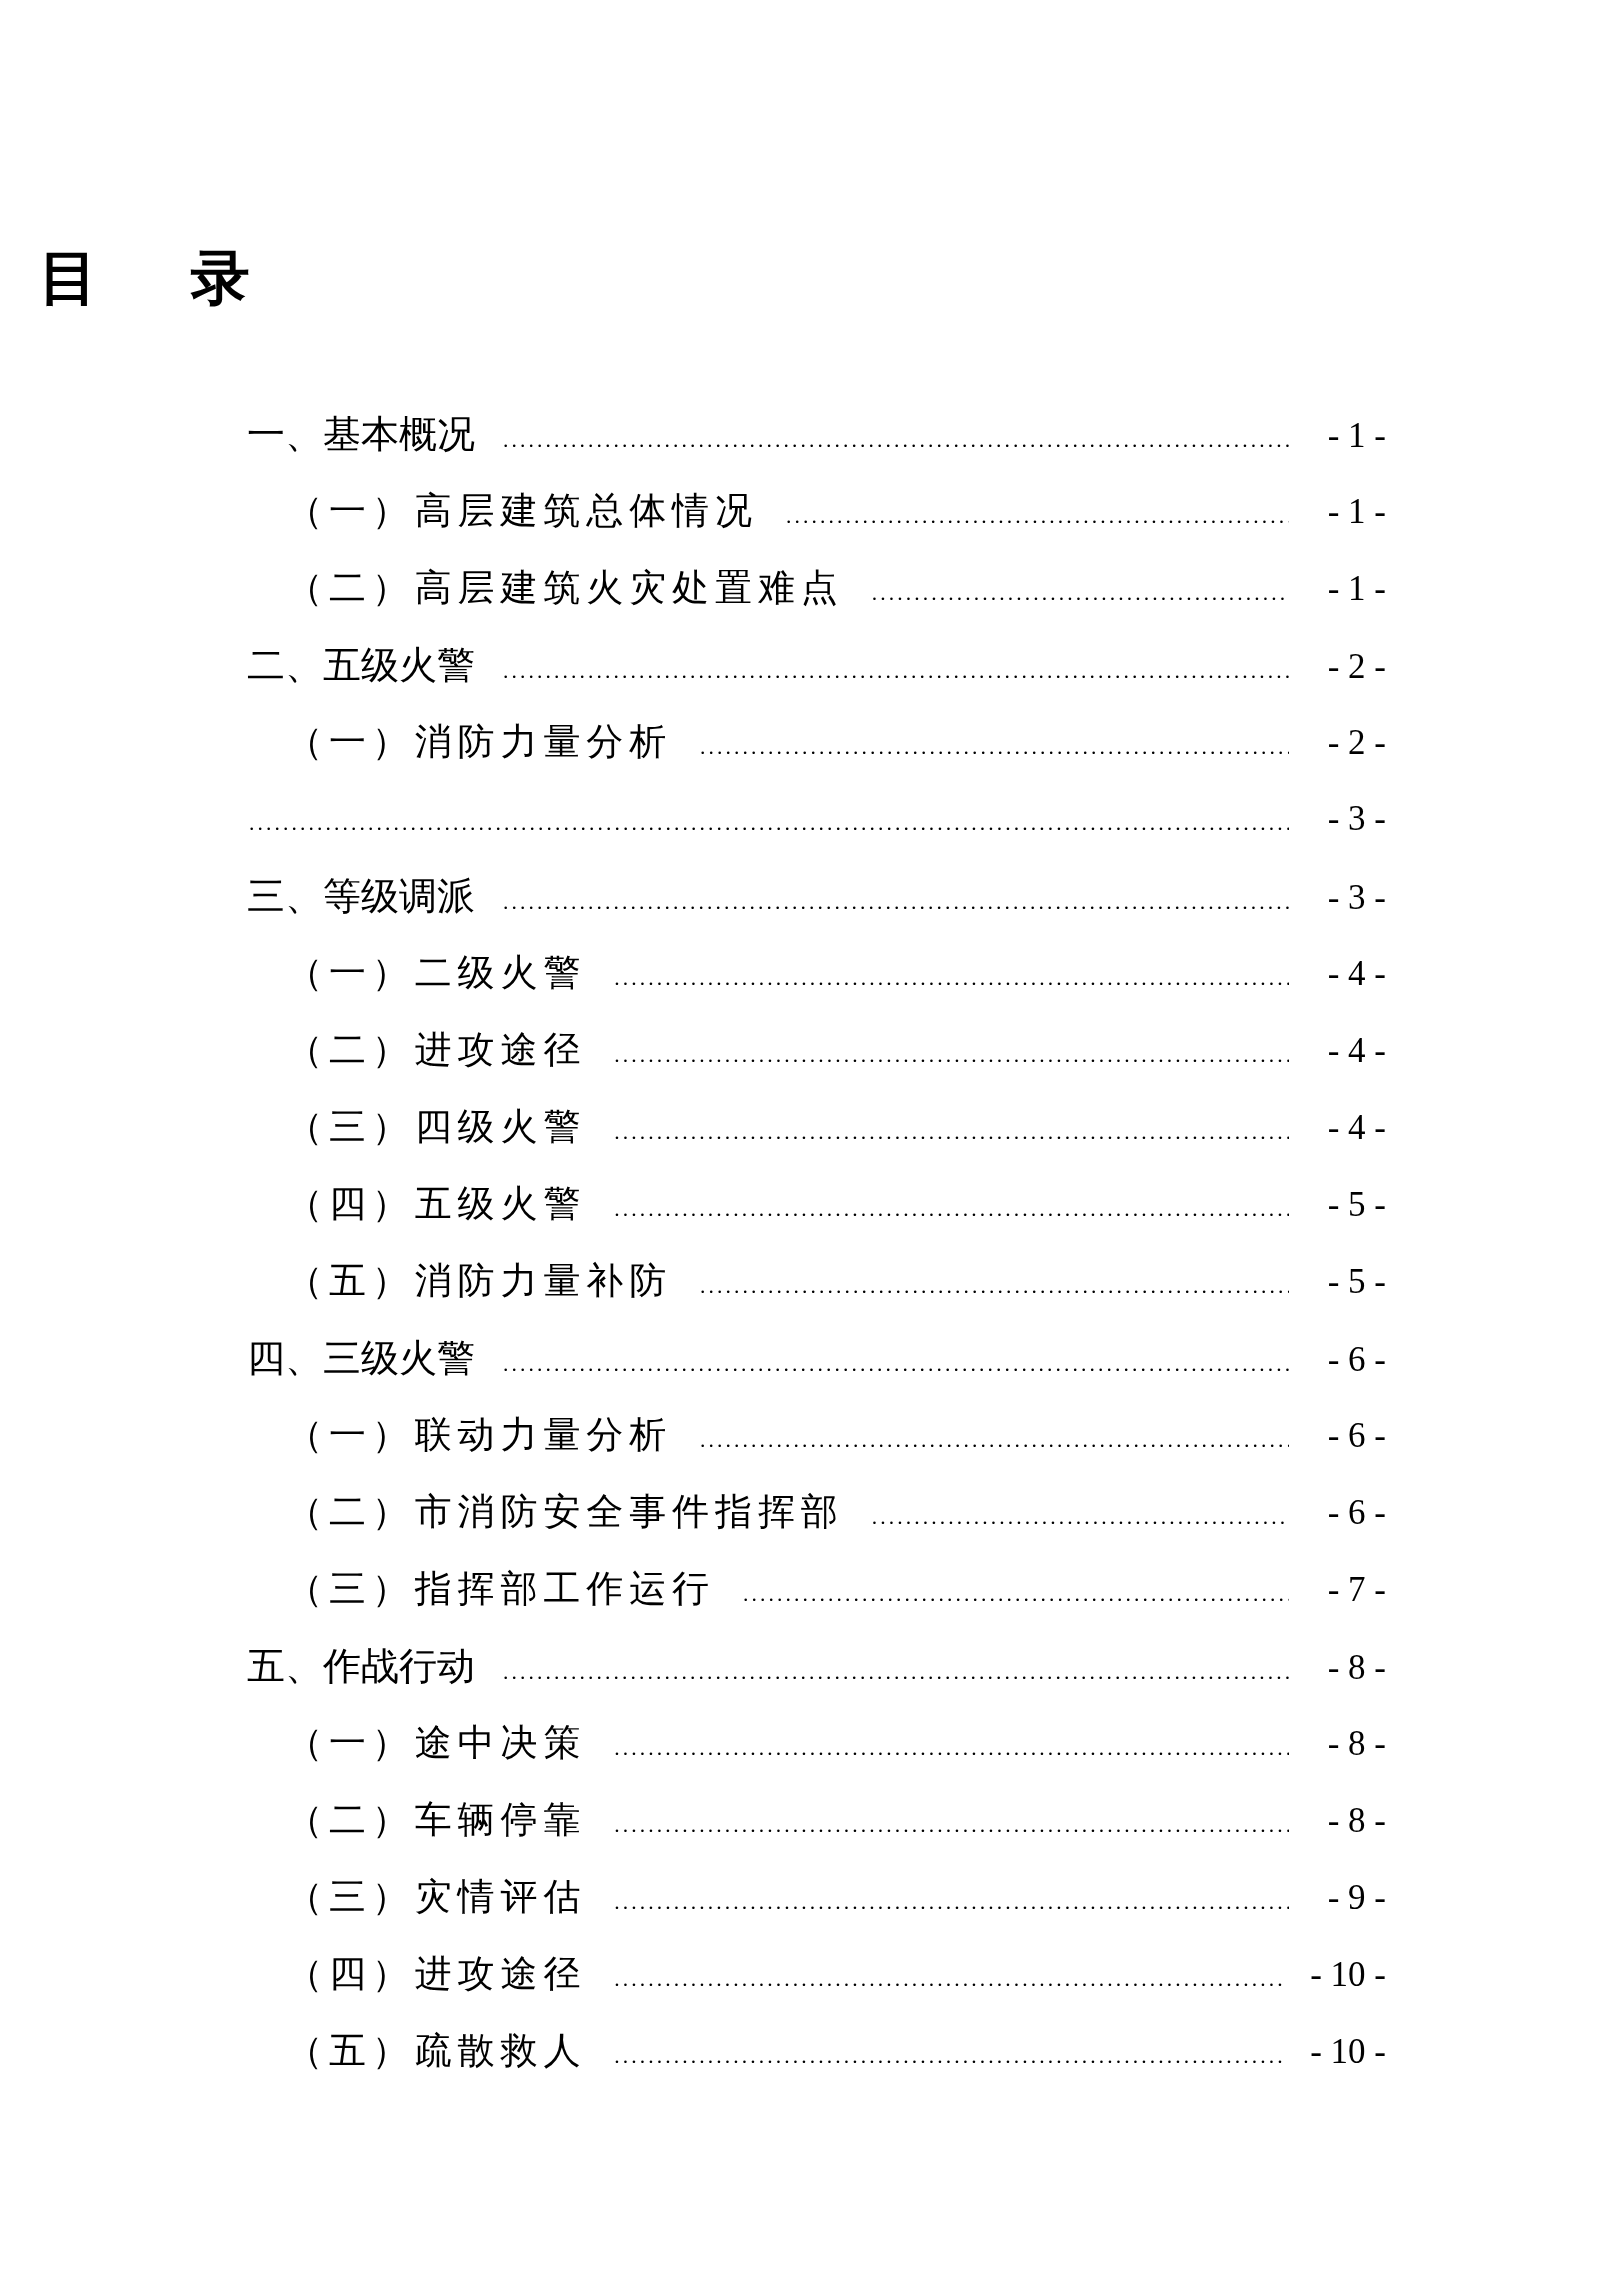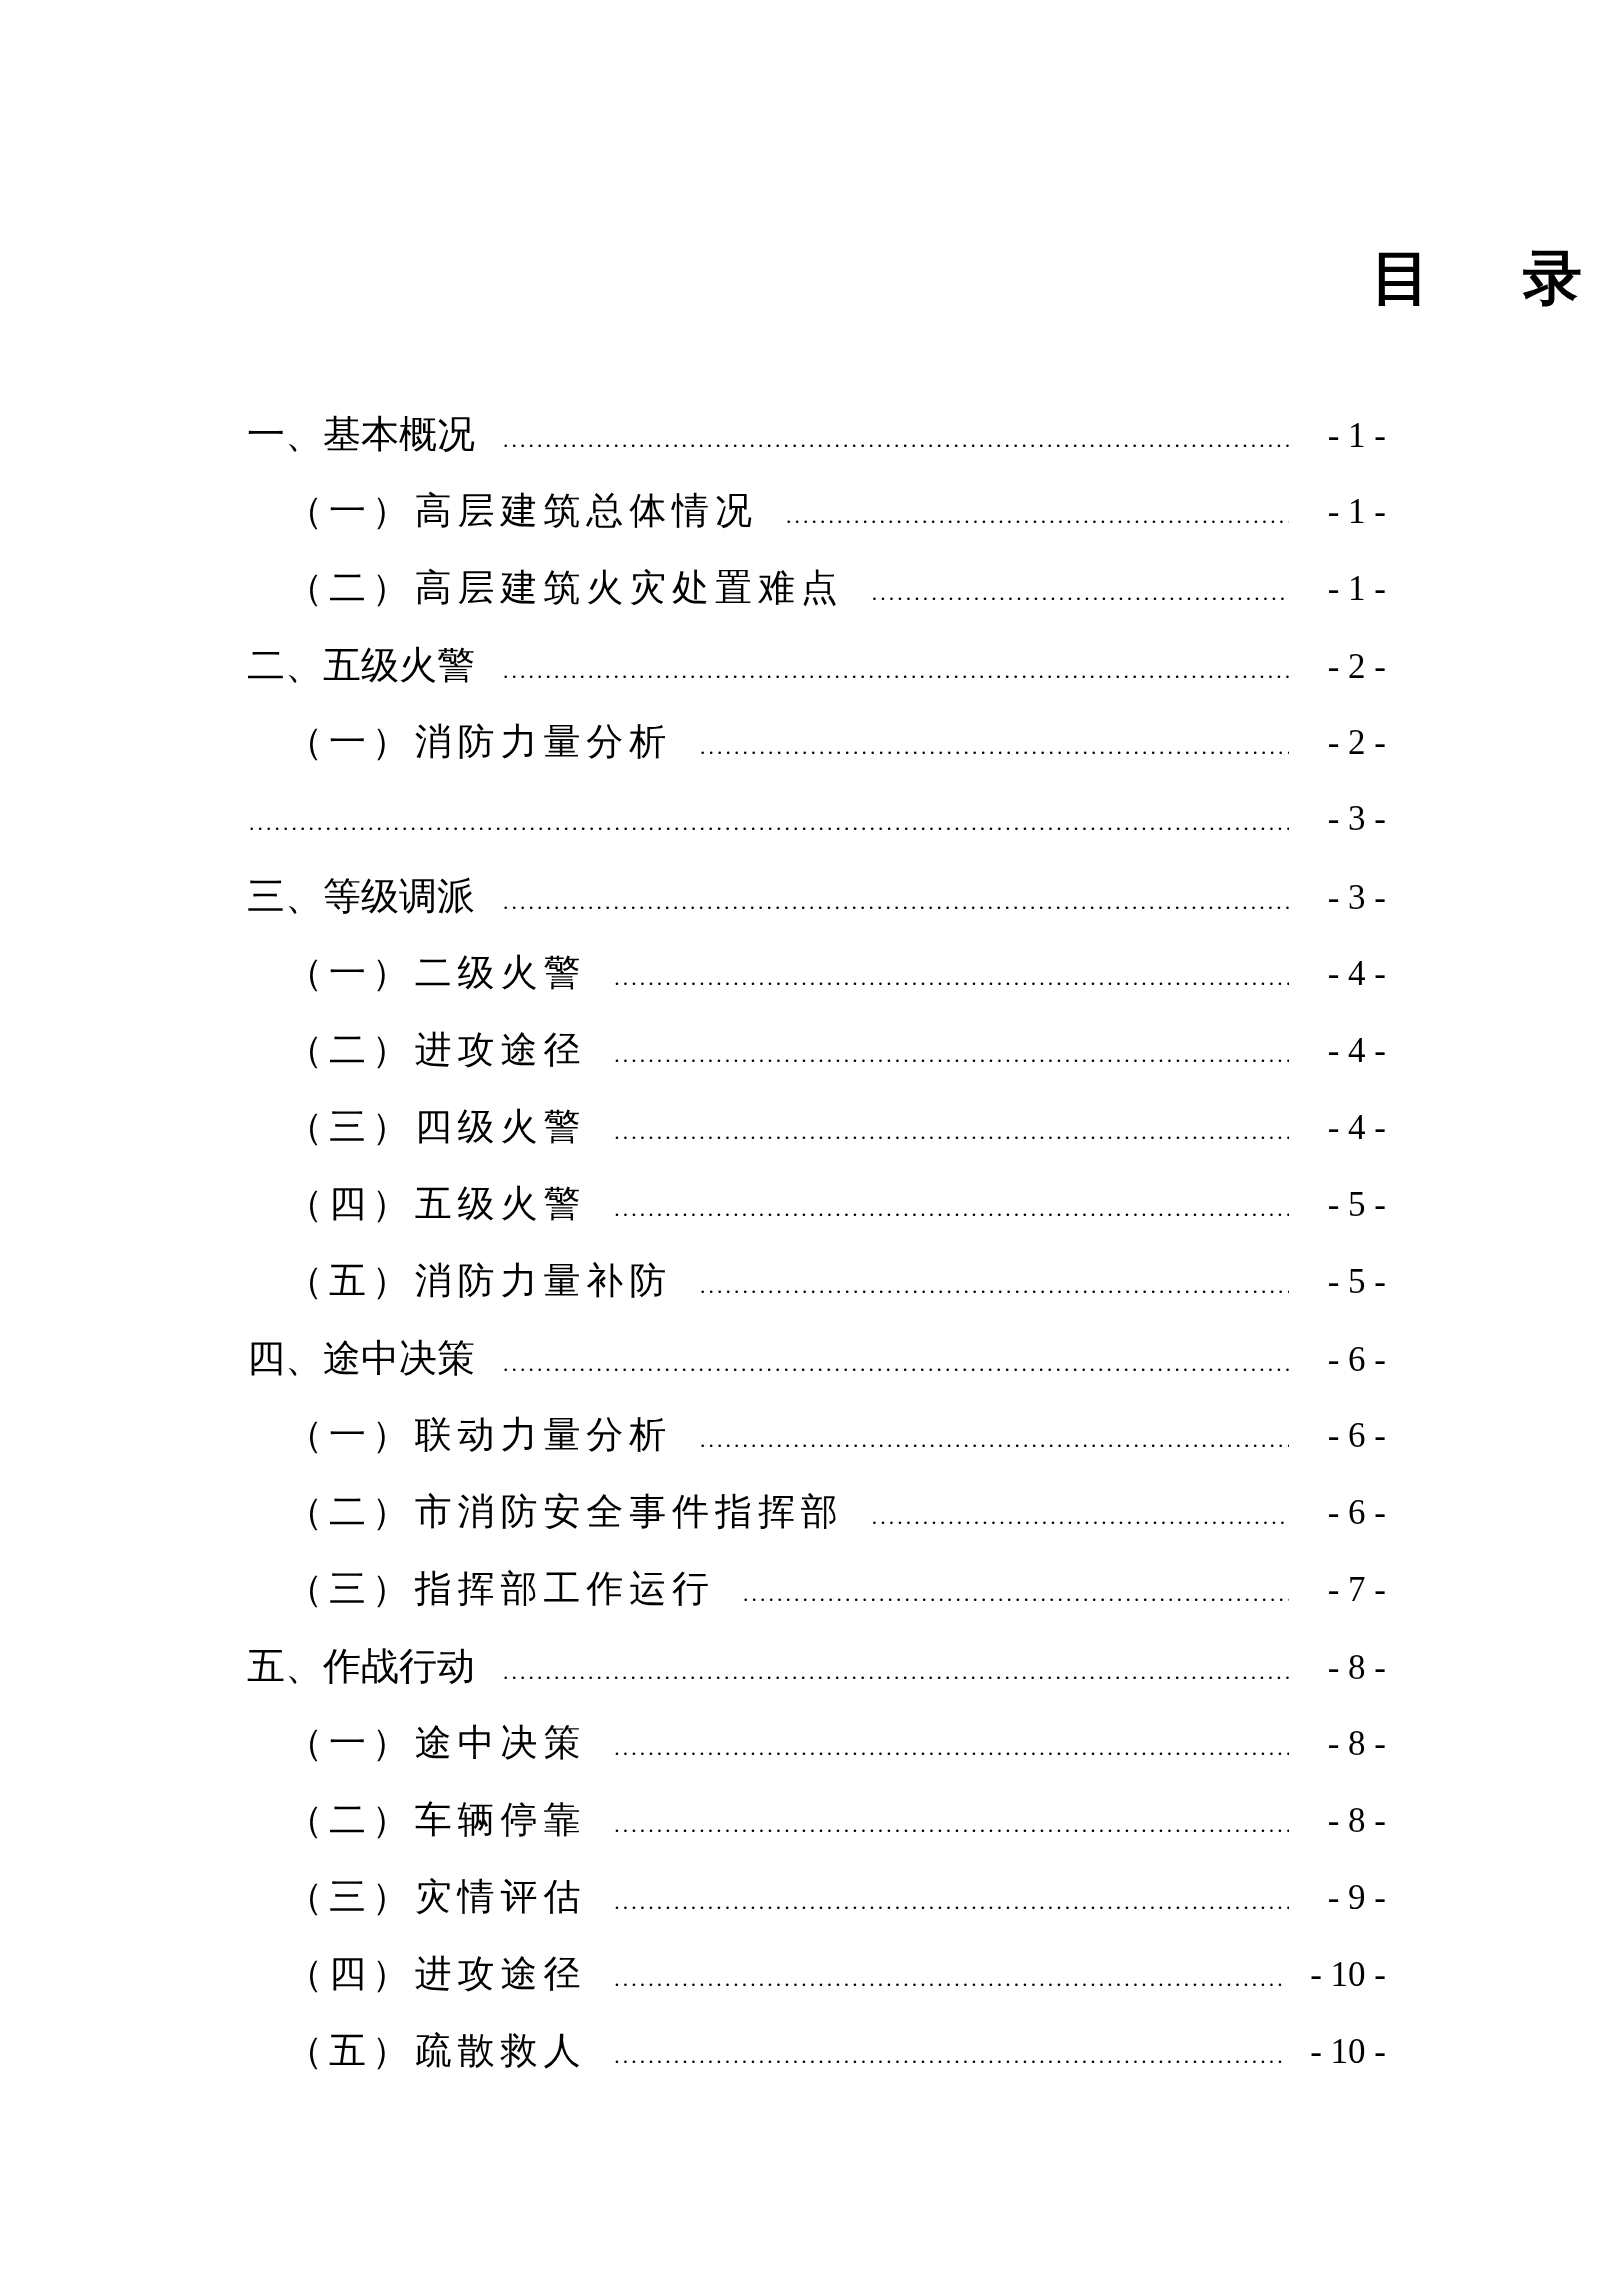--- a/index.html
+++ b/index.html
@@ -13,21 +13,21 @@
       position: relative;
       overflow: hidden;
       color: #000000;
       font-family: "Liberation Serif", "DejaVu Serif", serif;
     }
     .page-title {
       position: absolute;
       top: 239px;
       left: 0;
       width: 1621px;
-      text-align: right;
+      text-align: left;
       font-size: 59px;
       font-weight: bold;
       letter-spacing: 39px;
       line-height: 78px;
       padding-left: 39px;
       box-sizing: border-box;
     }
     .toc {
       position: absolute;
       top: 396px;
@@ -135,21 +135,21 @@
     <span class="toc-label">（四）五级火警</span>
     <span class="toc-leader"></span>
     <span class="toc-page">- 5 -</span>
   </div>
   <div class="toc-row level-2">
     <span class="toc-label">（五）消防力量补防</span>
     <span class="toc-leader"></span>
     <span class="toc-page">- 5 -</span>
   </div>
   <div class="toc-row level-1">
-    <span class="toc-label">四、途中决策</span>
+    <span class="toc-label">四、三级火警</span>
     <span class="toc-leader"></span>
     <span class="toc-page">- 6 -</span>
   </div>
   <div class="toc-row level-2">
     <span class="toc-label">（一）联动力量分析</span>
     <span class="toc-leader"></span>
     <span class="toc-page">- 6 -</span>
   </div>
   <div class="toc-row level-2">
     <span class="toc-label">（二）市消防安全事件指挥部</span>

